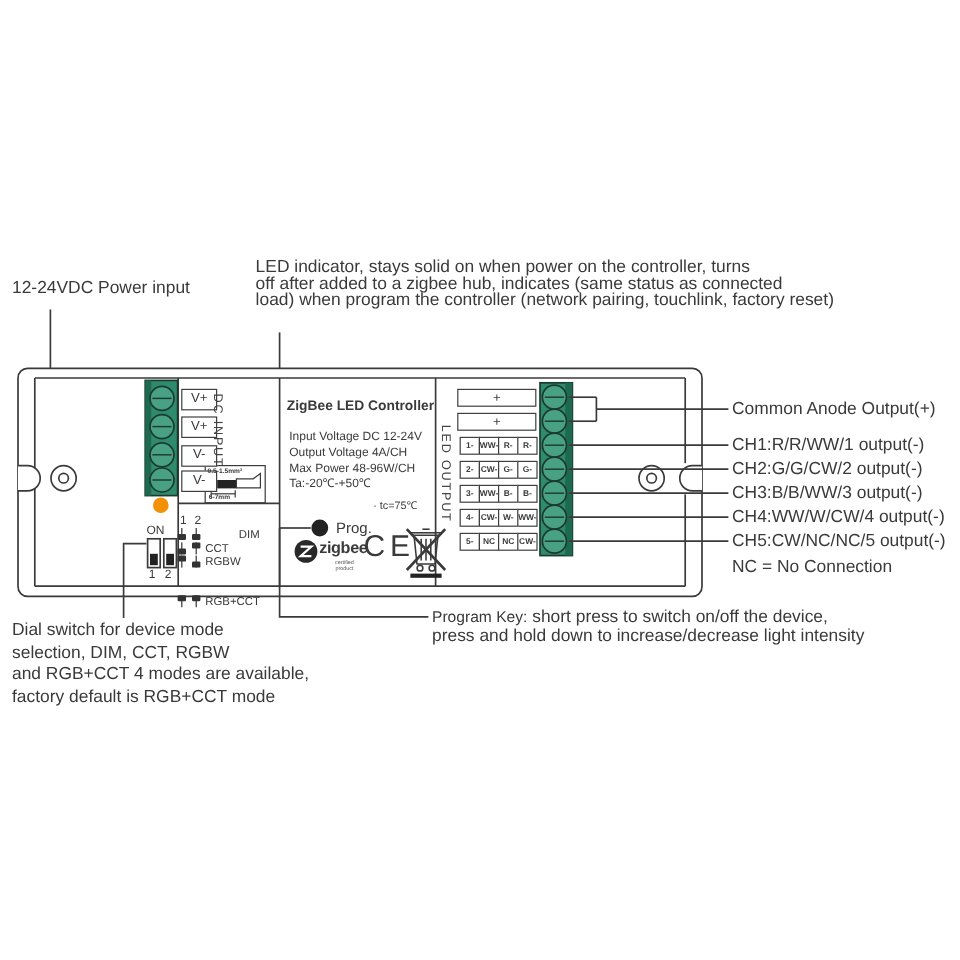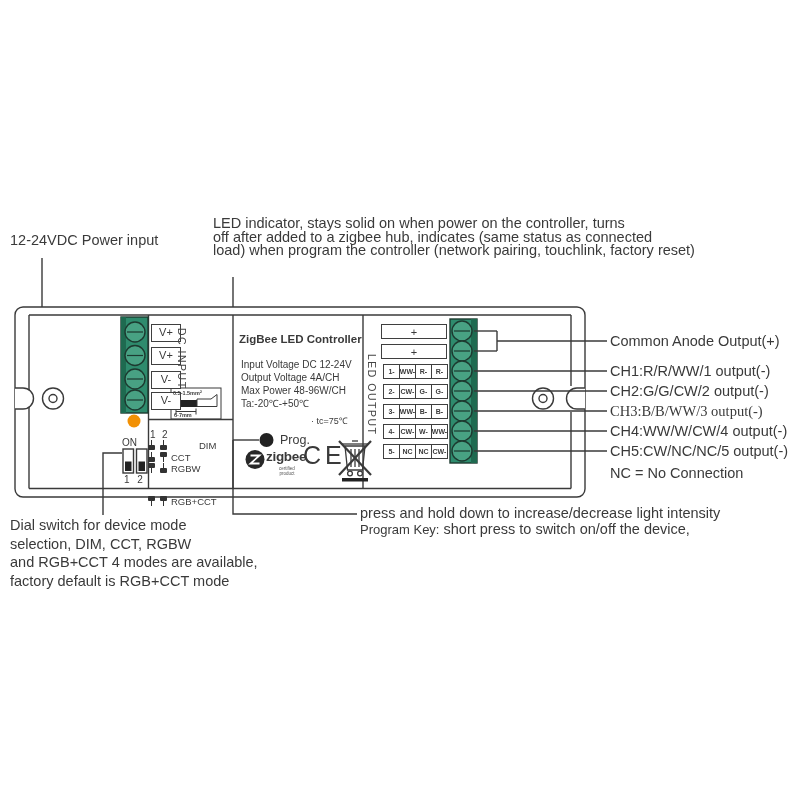--- a/index.html
+++ b/index.html
@@ -6,21 +6,21 @@
   #stage{position:relative;width:800px;height:800px;background:#fff;overflow:hidden;
          font-family:"Liberation Sans",sans-serif;color:#3a3a3a;}
   #art{position:absolute;left:0;top:0;}
   .txt{position:absolute;color:#3a3a3a;white-space:pre-line;line-height:1.2;
        font-family:"Liberation Sans",sans-serif;}
   
   .t-power{left:10px;top:232px;font-size:14.5px;}
   .t-led{left:213px;top:217px;font-size:14.5px;line-height:13.5px;width:590px;}
   .t-right{left:610px;font-size:14.5px;white-space:nowrap;}
   .t-common{top:333px;}
-  .t-ch1{top:363px;} .t-ch2{top:383px;} .t-ch3{top:403px;font-family:Liberation Serif, serif;}
+  .t-ch1{top:363px;} .t-ch2{top:383px;} .t-ch3{top:403px;}
   .t-ch4{top:423px;} .t-ch5{top:443px;} .t-nc{top:465px;}
   .t-dial{left:10px;top:516px;font-size:14.5px;line-height:18.5px;}
   .t-prog-note{left:360px;top:506px;font-size:14.5px;line-height:15.5px;white-space:nowrap;}
   .t-prog-note .prefix{font-size:13px;}
   
   .vlabel{position:absolute;left:151px;width:28px;height:16px;border:1px solid #3f3f3f;
           background:#fff;font-size:11px;text-align:center;line-height:15px;}
   .v0{top:324px;} .v1{top:347px;} .v2{top:371px;} .v3{top:392px;}
   .t-dcinput{left:175px;top:328px;font-size:10.5px;letter-spacing:1.5px;
              writing-mode:vertical-rl;white-space:nowrap;color:#444;}
@@ -215,22 +215,22 @@
 <div class="txt t-right t-ch3">CH3:B/B/WW/3 output(-)</div>
 <div class="txt t-right t-ch4">CH4:WW/W/CW/4 output(-)</div>
 <div class="txt t-right t-ch5">CH5:CW/NC/NC/5 output(-)</div>
 <div class="txt t-right t-nc">NC = No Connection</div>
 
 <div class="txt t-dial">Dial switch for device mode
 selection, DIM, CCT, RGBW
 and RGB+CCT 4 modes are available,
 factory default is RGB+CCT mode</div>
 <div class="txt t-prog-note">
+  <div><span class="prefix">Program Key:</span><span> short press to switch on/off the device,</span></div>
   <div>press and hold down to increase/decrease light intensity</div>
-  <div><span class="prefix">Program Key:</span><span> short press to switch on/off the device,</span></div>
 </div>
 
 <div class="vlabel v0">V+</div>
 <div class="vlabel v1">V+</div>
 <div class="vlabel v2">V-</div>
 <div class="vlabel v3">V-</div>
 <div class="txt t-dcinput">DC INPUT</div>
 <div class="txt t-gauge">0.5-1.5mm²</div>
 <div class="txt t-strip">6-7mm</div>
 

